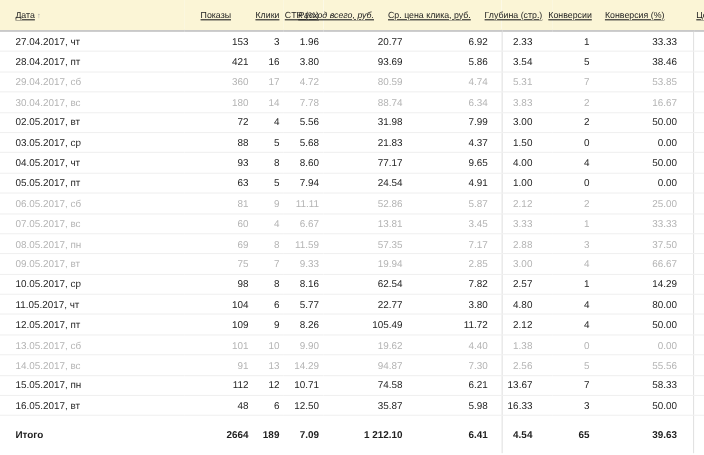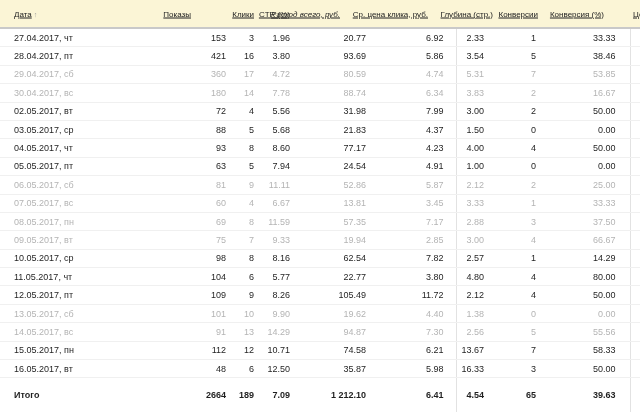--- a/index.html
+++ b/index.html
@@ -30,21 +30,21 @@
     padding:0;
     position:relative;
     overflow:visible;
     vertical-align:middle;
   }
   thead th .hlink{
     position:absolute;top:50%;transform:translateY(-50%);
     white-space:nowrap;text-decoration:underline;cursor:pointer;color:var(--header-text);
   }
   thead th.h-date .hlink{left:14px;text-decoration:underline;}
-  thead th.h-impressions .hlink{right:39px;text-align:right;}
+  thead th.h-impressions .hlink{right:20px;text-align:right;}
   thead th.h-clicks .hlink{right:4px;}
   thead th.h-ctr .hlink{right:4px;}
   thead th.h-cost .hlink{right:30px;font-style:italic;}
   thead th.h-avg_cpc .hlink{right:28px;}
   thead th.h-depth .hlink{right:9px;}
   thead th.h-conversions .hlink{right:2px;}
   thead th.h-conversion_rate .hlink{right:26px;}
   thead th.h-price .hlink{left:3px;}
   .sort{font-size:7px;color:var(--sort-color);text-decoration:none;margin-left:2px;display:inline-block;}
   .num{text-align:right;}
@@ -197,21 +197,21 @@
         <td class="num col-conversions">0</td>
         <td class="num col-conversion_rate">0.00</td>
         <td class="num col-price"></td>
       </tr>
       <tr class="data-row">
         <td class="col-date">04.05.2017, чт</td>
         <td class="num col-impressions">93</td>
         <td class="num col-clicks">8</td>
         <td class="num col-ctr">8.60</td>
         <td class="num col-cost">77.17</td>
-        <td class="num col-avg_cpc">4.23</td>
+        <td class="num col-avg_cpc">9.65</td>
         <td class="num col-depth">4.00</td>
         <td class="num col-conversions">4</td>
         <td class="num col-conversion_rate">50.00</td>
         <td class="num col-price"></td>
       </tr>
       <tr class="data-row">
         <td class="col-date">05.05.2017, пт</td>
         <td class="num col-impressions">63</td>
         <td class="num col-clicks">5</td>
         <td class="num col-ctr">7.94</td>

